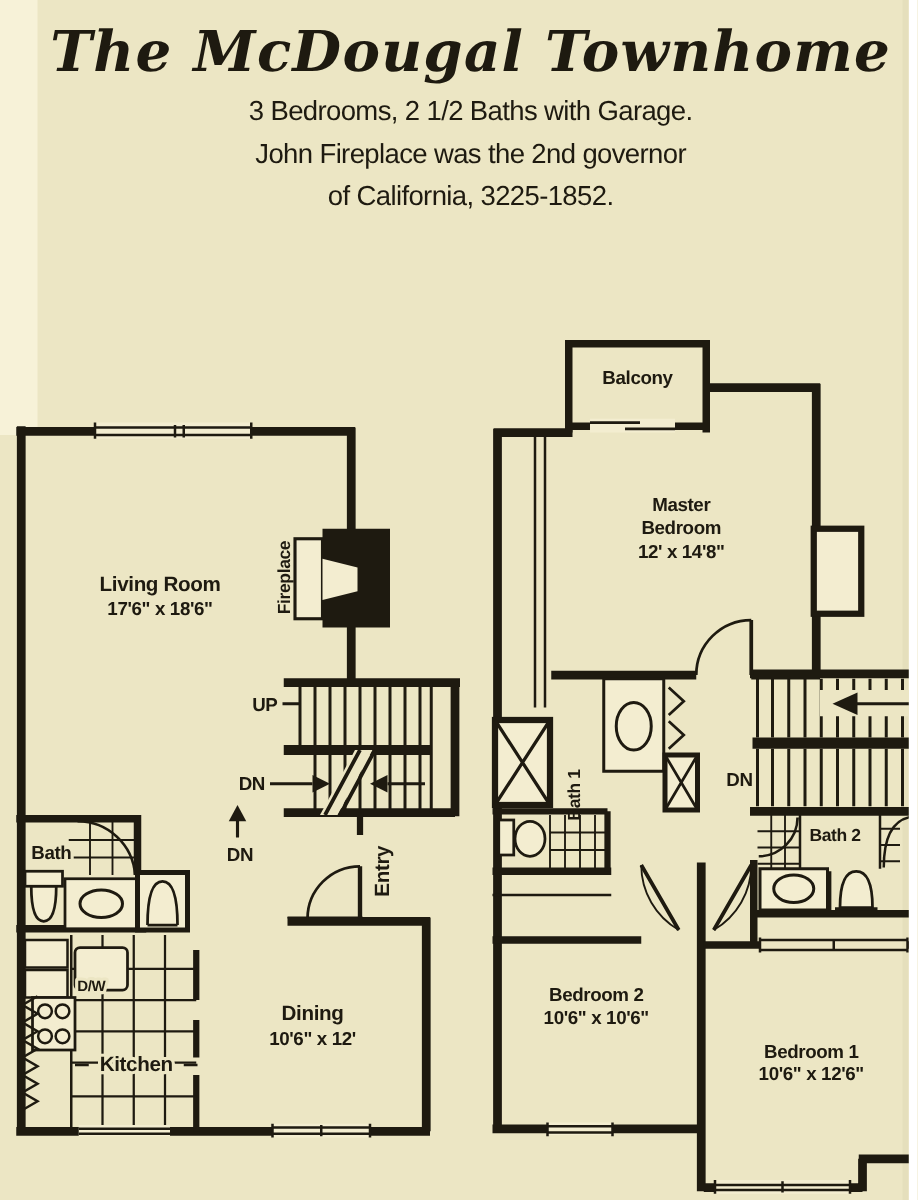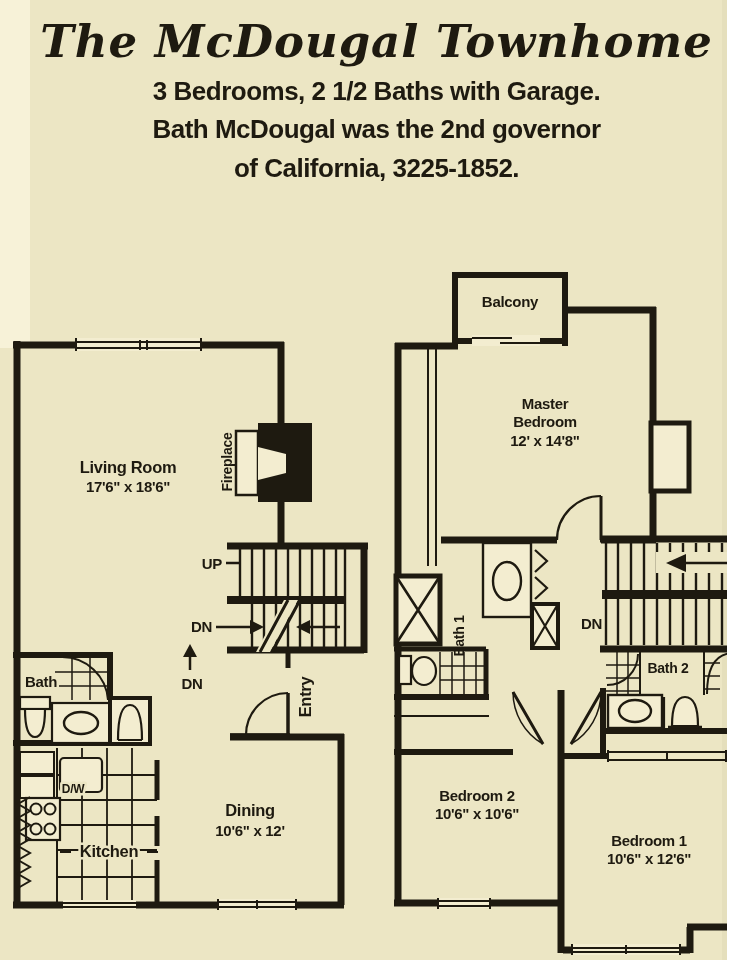--- a/index.html
+++ b/index.html
@@ -8,21 +8,21 @@
     background:var(--bg,#ece6c4);
     font-family:"Liberation Sans",sans-serif;
   }
   .edge-strip{position:absolute;left:0;top:0;width:30px;height:348px;background:var(--strip,#f7f2d8);}
   .edge-right{position:absolute;right:0;top:0;width:5px;height:960px;background:#e3ddba;opacity:.8;}
   .header{position:absolute;top:12px;left:30px;right:4px;text-align:center;color:var(--ink,#1d1a10);}
   .title{
     font-family:"DejaVu Serif",serif;font-style:italic;font-weight:600;
     font-size:45px;letter-spacing:1px;line-height:1.35;
   }
-  .sub{font-weight:700;font-size:26px;letter-spacing:-0.5px;margin-top:10px;line-height:1.1;}
+  .sub{font-weight:400;font-size:22px;letter-spacing:-0.5px;margin-top:10px;line-height:1.1;}
   .sub.first{margin-top:4px;}
   svg.plan{position:absolute;left:0;top:0;}
   .w7{stroke:var(--ink);stroke-width:7;fill:none}
   .w6{stroke:var(--ink);stroke-width:6;fill:none}
   .w5{stroke:var(--ink);stroke-width:5;fill:none}
   .w4{stroke:var(--ink);stroke-width:4;fill:none}
   .w35{stroke:var(--ink);stroke-width:3.5;fill:none}
   .w3{stroke:var(--ink);stroke-width:3;fill:none}
   .w26{stroke:var(--ink);stroke-width:2.6;fill:none}
   .w25{stroke:var(--ink);stroke-width:2.5;fill:none}
@@ -43,21 +43,21 @@
 </head>
 <body>
 
 <div class="page">
   <div class="edge-strip"></div>
   <div class="edge-right"></div>
 
   <div class="header">
     <div class="title">The McDougal Townhome</div>
     <div class="sub first">3 Bedrooms, 2 1/2 Baths with Garage.</div>
-    <div class="sub">Bath McDougal was the 2nd governor</div>
+    <div class="sub">John Fireplace was the 2nd governor</div>
     <div class="sub">of California, 3225-1852.</div>
   </div>
 
   <svg class="plan" width="734" height="960" viewBox="0 0 734 960">
 
     <g>
 
       <g>
         <path class="w7" d="M17 341 V905 M13 345 H284 M281 342 V428 M281 498 V549 M227 546 H368 M364 543 V653 M227 650 H364 M230 737 H344 M341 734 V905 M13 905 H344"></path>
         <path class="w6" d="M13 655 H113 M110 652 V700 M13 743 H117"></path>

